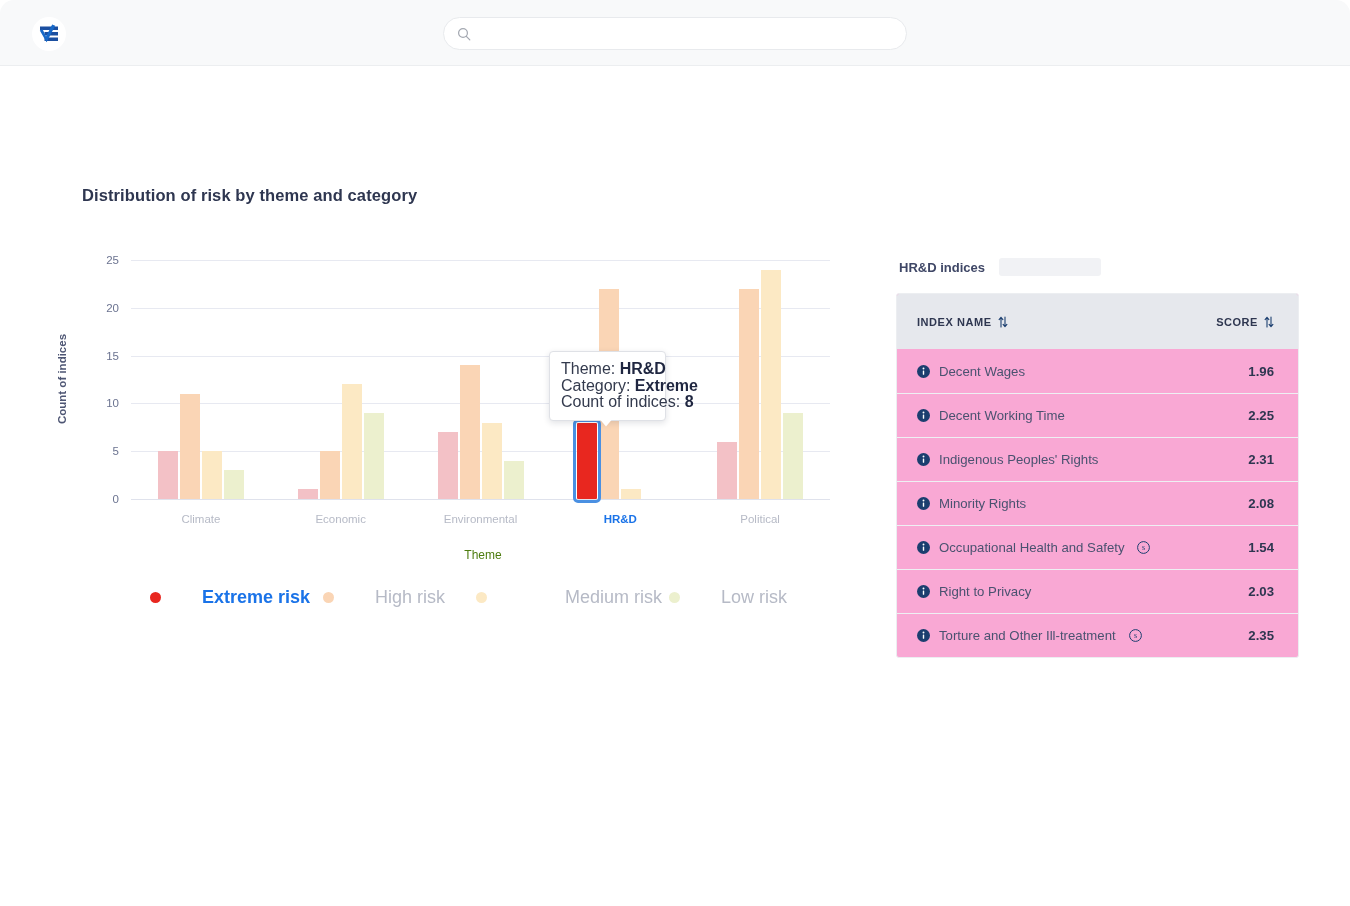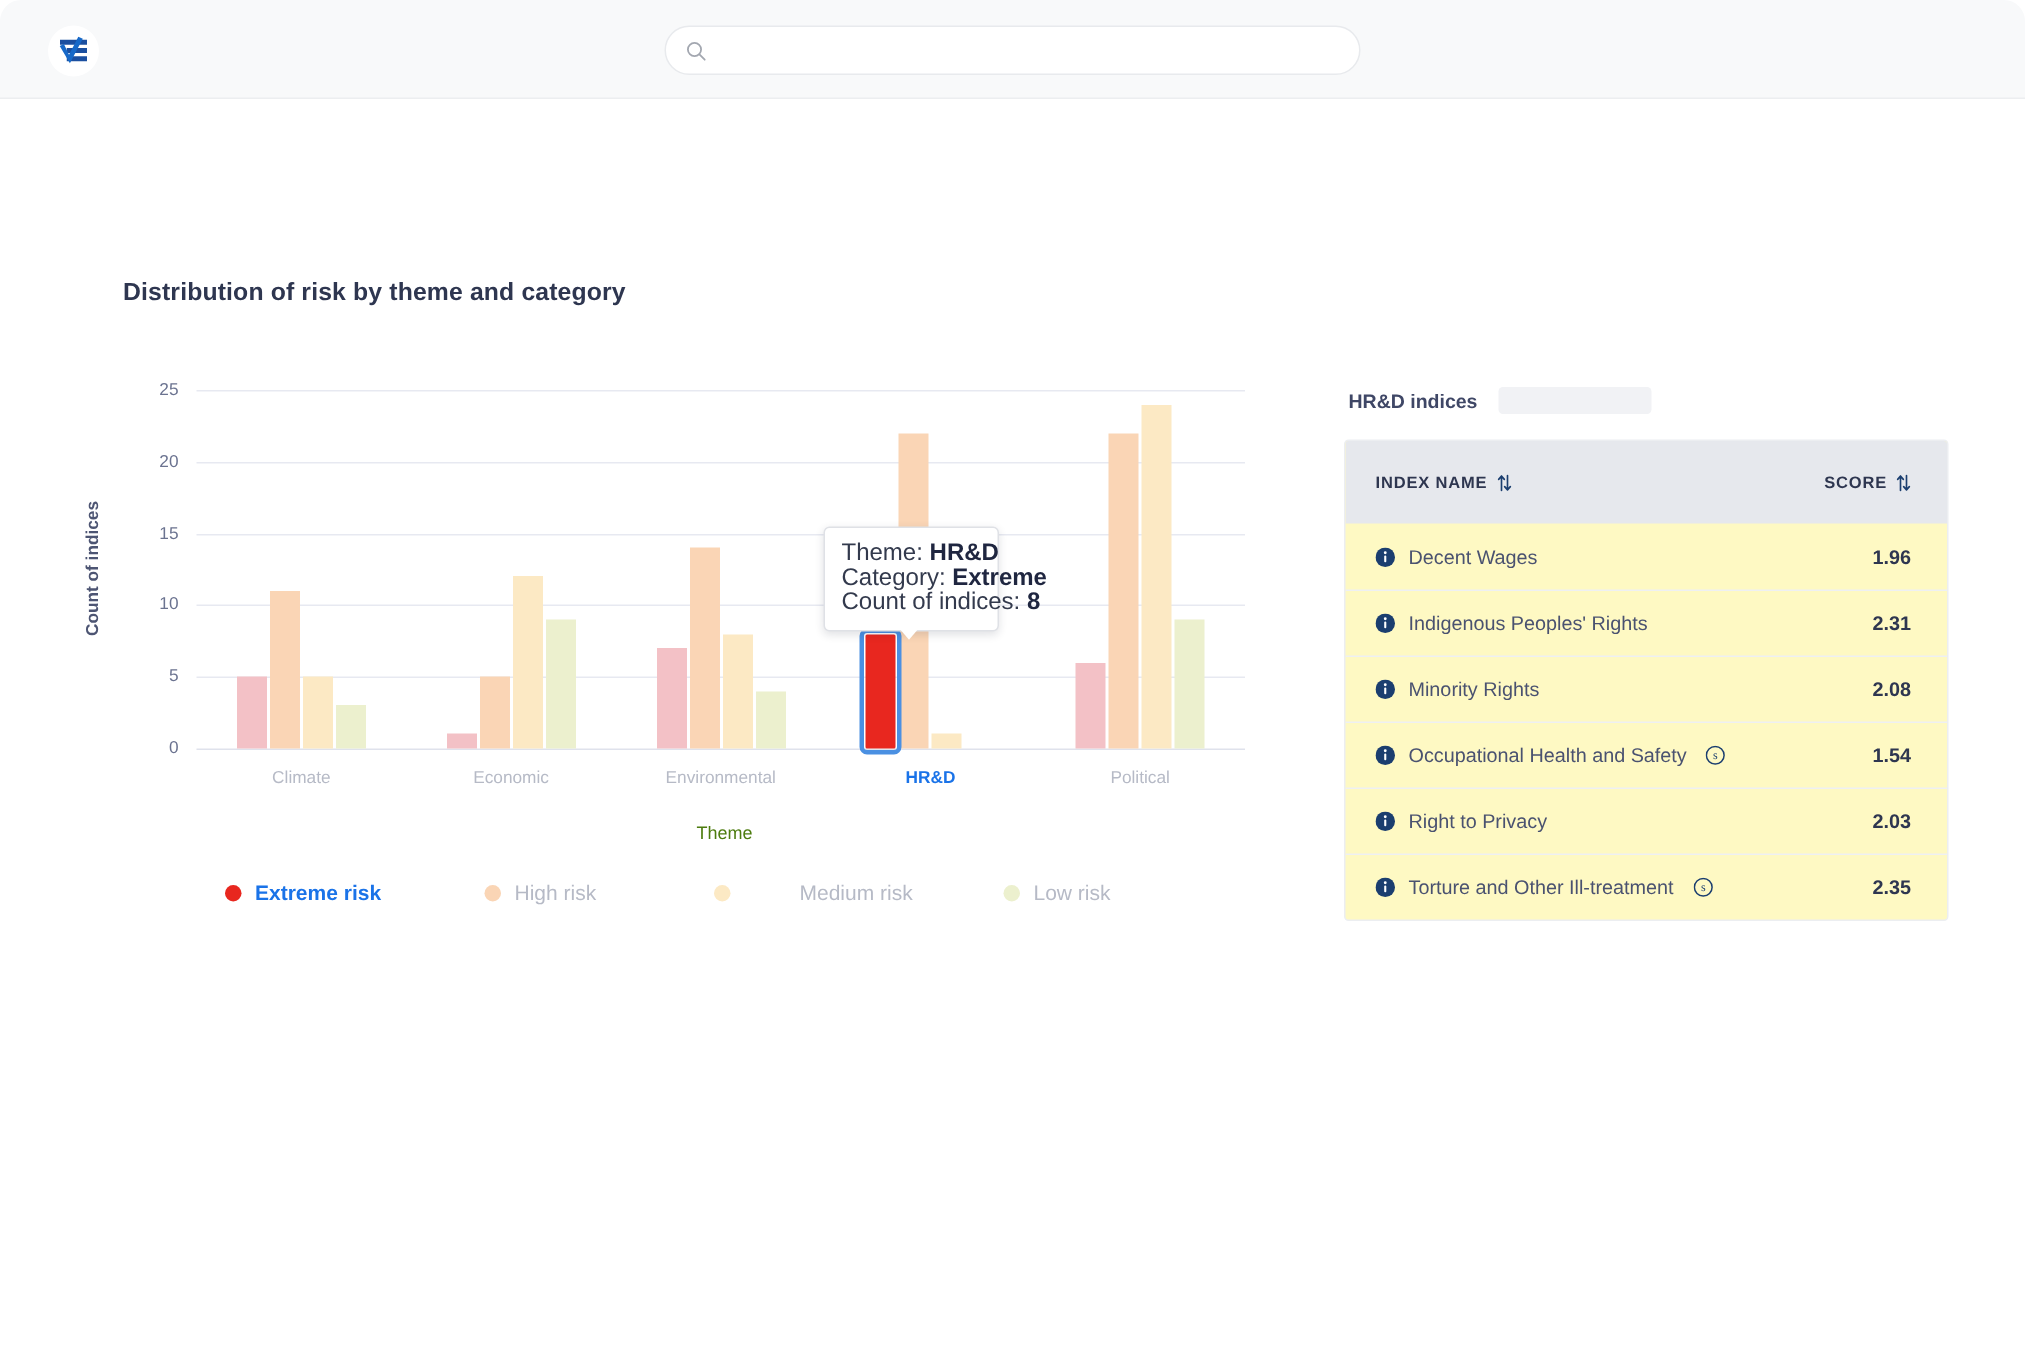--- a/index.html
+++ b/index.html
@@ -125,40 +125,40 @@
     filter: drop-shadow(0 1px 0 #dfe1e6);
   }
 
   
   .legend { position: absolute; left: 150px; top: 587px; width: 700px; height: 20px; }
   .legend-item {
     position: absolute; top: 0; display: flex; align-items: center; gap: 9px;
     cursor: pointer;
   }
   .legend-dot { width: 11px; height: 11px; border-radius: 50%; flex: 0 0 auto; }
-  .legend-text { font-size: 14px; color: #b6bac6; white-space: nowrap; }
+  .legend-text { font-size: 18px; color: #b6bac6; white-space: nowrap; margin-left: 32px; }
   .legend-item.active .legend-text { color: #1a73e8; font-weight: bold; }
 
   
   .tbl-heading {
     position: absolute; left: 899px; top: 260px;
     font-size: 13px; font-weight: bold; color: #3f4766;
   }
   .tbl-ghost {
     position: absolute; left: 999px; top: 258px;
     width: 102px; height: 18px;
     background: #f1f2f5; border-radius: 3px;
   }
 
   .table {
     position: absolute; left: 896px; top: 293px;
     width: 403px;
     border: 1px solid #eceef1;
     border-radius: 3px;
-    background: #fef9c3;
+    background: #f9a8d4;
     overflow: hidden;
   }
   .thead {
     display: flex; align-items: center;
     height: 55px; background: #e6e8ed;
     padding: 0 24px 0 20px;
   }
   .th {
     font-size: 11px; font-weight: bold; color: #2e3650;
     letter-spacing: .55px;
@@ -335,20 +335,31 @@
           </div>
           <div class="cell-score">1.96</div>
         </div>
         <div class="trow">
           <div class="cell-name">
             <span class="info-ico"><svg viewBox="0 0 13 13" width="13" height="13">
                 <circle cx="6.5" cy="6.5" r="6.5" fill="#1b3e6f"></circle>
                 <rect x="5.8" y="5.4" width="1.4" height="4.4" rx=".6" fill="#fff"></rect>
                 <circle cx="6.5" cy="3.5" r=".95" fill="#fff"></circle>
               </svg></span>
+            <span>Decent Working Time</span>
+          </div>
+          <div class="cell-score">2.25</div>
+        </div>
+        <div class="trow">
+          <div class="cell-name">
+            <span class="info-ico"><svg viewBox="0 0 13 13" width="13" height="13">
+                <circle cx="6.5" cy="6.5" r="6.5" fill="#1b3e6f"></circle>
+                <rect x="5.8" y="5.4" width="1.4" height="4.4" rx=".6" fill="#fff"></rect>
+                <circle cx="6.5" cy="3.5" r=".95" fill="#fff"></circle>
+              </svg></span>
             <span>Indigenous Peoples' Rights</span>
           </div>
           <div class="cell-score">2.31</div>
         </div>
         <div class="trow">
           <div class="cell-name">
             <span class="info-ico"><svg viewBox="0 0 13 13" width="13" height="13">
                 <circle cx="6.5" cy="6.5" r="6.5" fill="#1b3e6f"></circle>
                 <rect x="5.8" y="5.4" width="1.4" height="4.4" rx=".6" fill="#fff"></rect>
                 <circle cx="6.5" cy="3.5" r=".95" fill="#fff"></circle>

